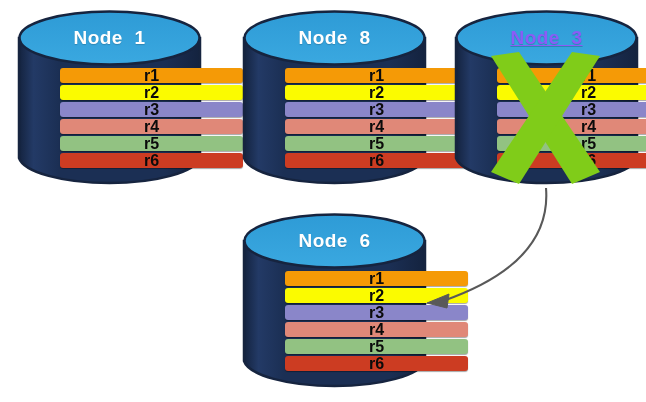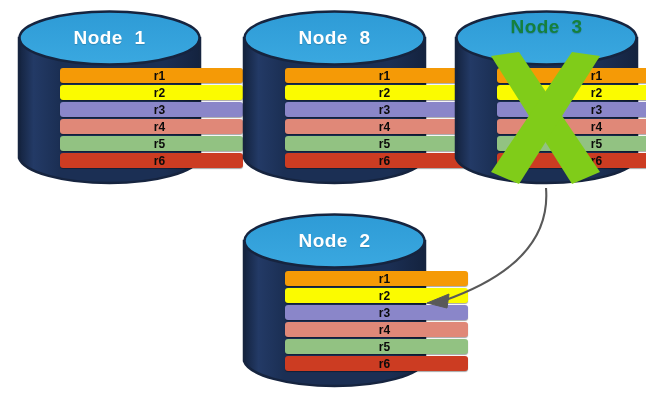--- a/index.html
+++ b/index.html
@@ -52,28 +52,28 @@
     margin-bottom: 2px;
     border-radius: 3px;
     box-shadow: 0 1px 1px rgba(0,0,0,0.35);
   }
   .row-bar:last-child {
     margin-bottom: 0;
     text-align: center;
   }
   .row-label {
     position: absolute;
-    left: 8px;
+    left: 0;
     top: 0;
     width: 100%;
     height: 100%;
     display: flex;
     align-items: center;
     justify-content: center;
-    font-size: 12px;
+    font-size: 16px;
     font-weight: bold;
     color: #0b0b0b;
     line-height: 1;
   }
   .cross {
     position: absolute;
     pointer-events: none;
   }
   .arrow {
     position: absolute;
@@ -153,21 +153,21 @@
       <span class="row-label" style="color: rgb(11, 11, 11);">r6</span>
     </div>
   </div>
 </div>
 
 <div class="node" id="node-3" style="left:455px; top:10px; width:183px; height:176px;">
   <svg width="183" height="176" viewBox="0 0 183 176">
     <path d="M1,28 L1,148 A91,28 0 0 0 182,148 L182,28 Z" fill="url(#body1)" stroke="#16243f" stroke-width="2.5"></path>
     <ellipse cx="91.5" cy="28" rx="90" ry="26.5" fill="url(#top1)" stroke="#16243f" stroke-width="2.5"></ellipse>
   </svg>
-  <div class="node-label" style="top: 6px; color: #15803d;">Node  3</div>
+  <div class="node-label" style="top: 17px; color: #8b5cf6; text-decoration: underline;">Node  3</div>
   <div class="rows" style="top:58px; padding:0 42px;">
     <div class="row-bar" style="background: rgb(245, 154, 6);">
       <span class="row-label" style="color: rgb(11, 11, 11);">r1</span>
     </div>
     <div class="row-bar" style="background: rgb(251, 251, 0);">
       <span class="row-label" style="color: rgb(11, 11, 11);">r2</span>
     </div>
     <div class="row-bar" style="background: rgb(138, 134, 201);">
       <span class="row-label" style="color: rgb(11, 11, 11);">r3</span>
     </div>
@@ -190,21 +190,21 @@
       </g>
     </svg>
   </div>
 </div>
 
 <div class="node" id="node-4" style="left:243px; top:213px; width:183px; height:176px;">
   <svg width="183" height="176" viewBox="0 0 183 176">
     <path d="M1,28 L1,148 A91,28 0 0 0 182,148 L182,28 Z" fill="url(#body1)" stroke="#16243f" stroke-width="2.5"></path>
     <ellipse cx="91.5" cy="28" rx="90" ry="26.5" fill="url(#top1)" stroke="#16243f" stroke-width="2.5"></ellipse>
   </svg>
-  <div class="node-label" style="top: 17px; color: rgb(255, 255, 255);">Node  2</div>
+  <div class="node-label" style="top: 17px; color: rgb(255, 255, 255);">Node  6</div>
   <div class="rows" style="top:58px; padding:0 42px;">
     <div class="row-bar" style="background: rgb(245, 154, 6);">
       <span class="row-label" style="color: rgb(11, 11, 11);">r1</span>
     </div>
     <div class="row-bar" style="background: rgb(251, 251, 0);">
       <span class="row-label" style="color: rgb(11, 11, 11);">r2</span>
     </div>
     <div class="row-bar" style="background: rgb(138, 134, 201);">
       <span class="row-label" style="color: rgb(11, 11, 11);">r3</span>
     </div>

